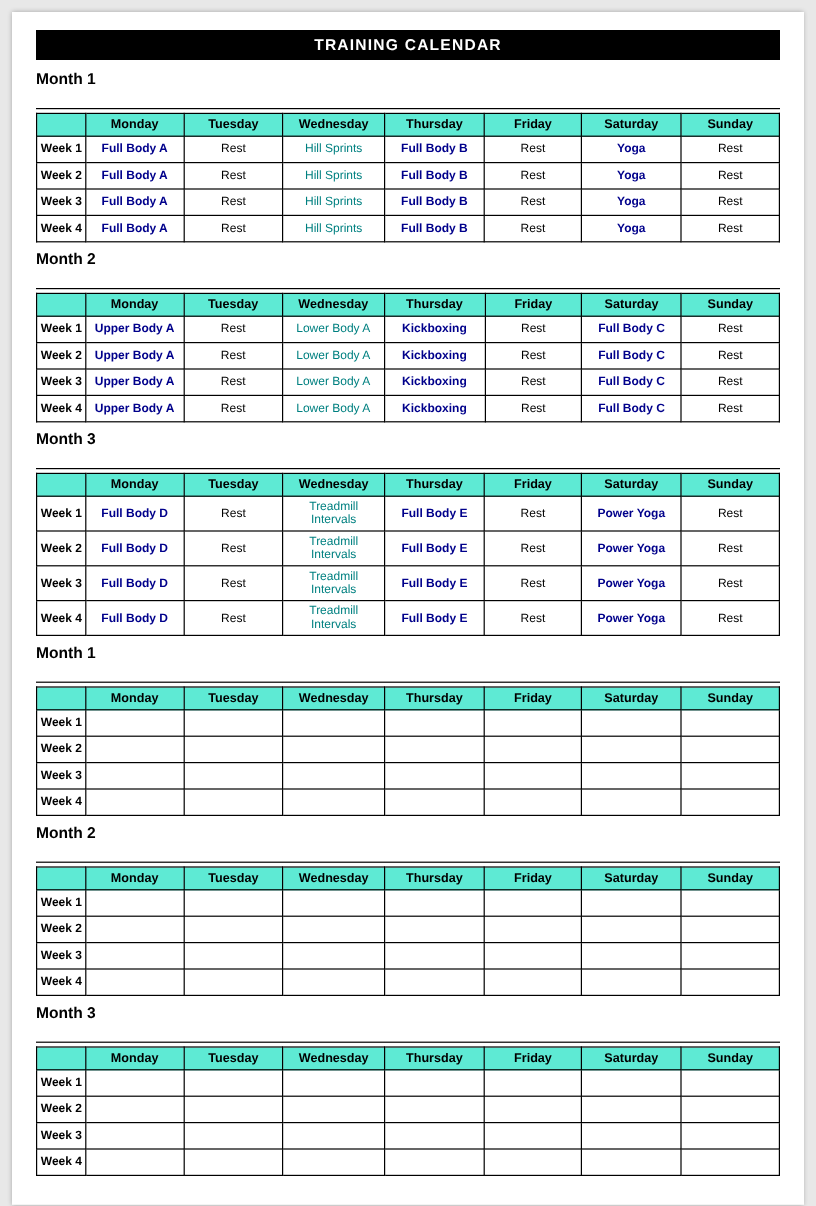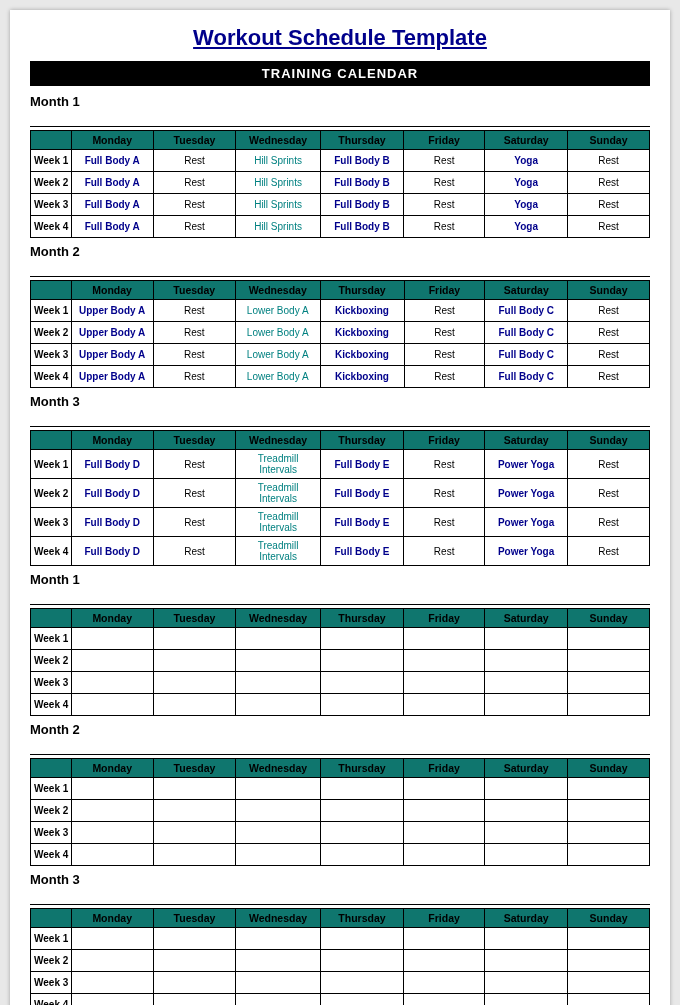--- a/index.html
+++ b/index.html
@@ -50,21 +50,21 @@
       border-collapse: collapse;
       margin-bottom: 4px;
       font-size: 11px;
     }
     th {
       font-weight: bold;
       color: #000;
       text-align: center;
       padding: 3px 2px;
       border: 1px solid #000;
-      background: #0f766e;
+      background: #5eead4;
       font-size: 10.5px;
     }
     td {
       border: 1px solid #000;
       text-align: center;
       padding: 3px 2px;
       min-height: 22px;
       height: 22px;
       font-size: 10px;
     }
@@ -89,21 +89,20 @@
       color: #000;
     }
     .col-week { width: 42px; }
     .col-day { width: 88px; }
   </style>
 </head>
 <body>
 
 <div class="page">
 
-  <div class="page-title">Workout Schedule Template</div>
 
   <div class="banner">TRAINING CALENDAR</div>
 
   <div id="filled-months">
       <div class="month-label">Month 1</div>
       <table>
         <tbody>
           <tr>
             <th class="col-week"></th>
             <th class="col-day">Monday</th>

